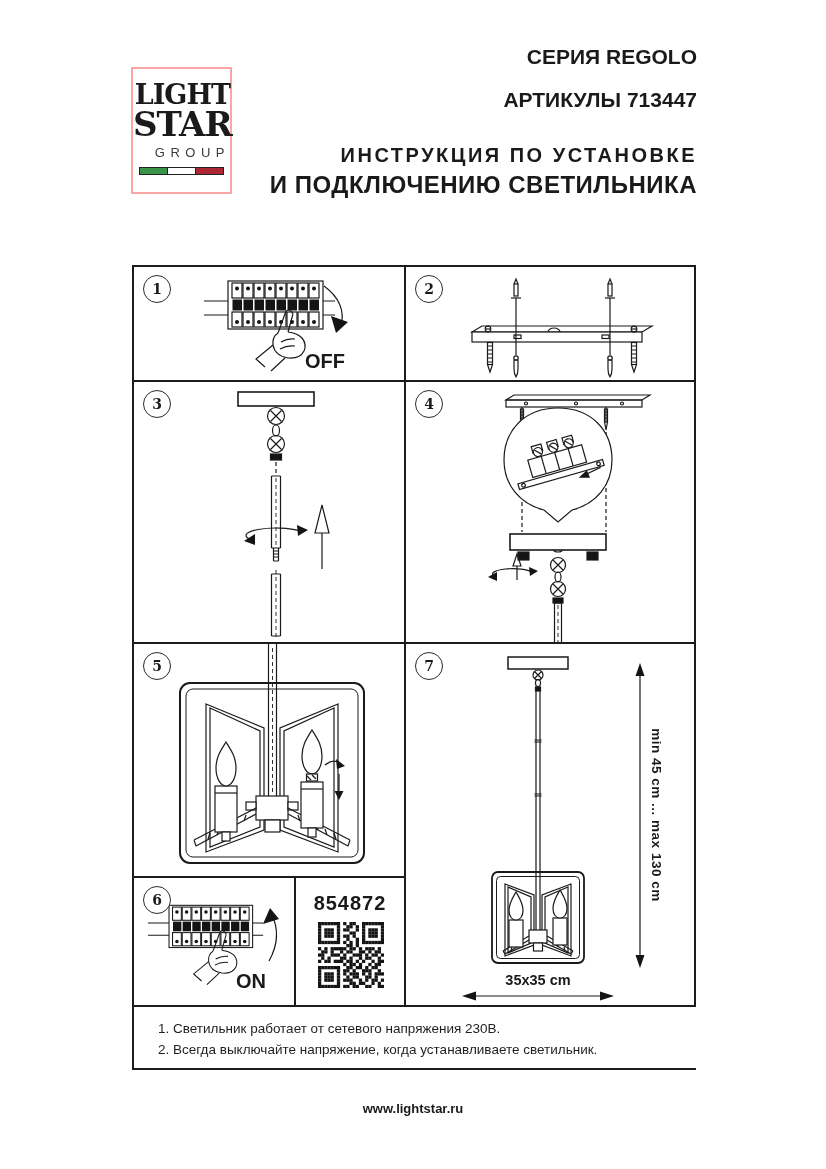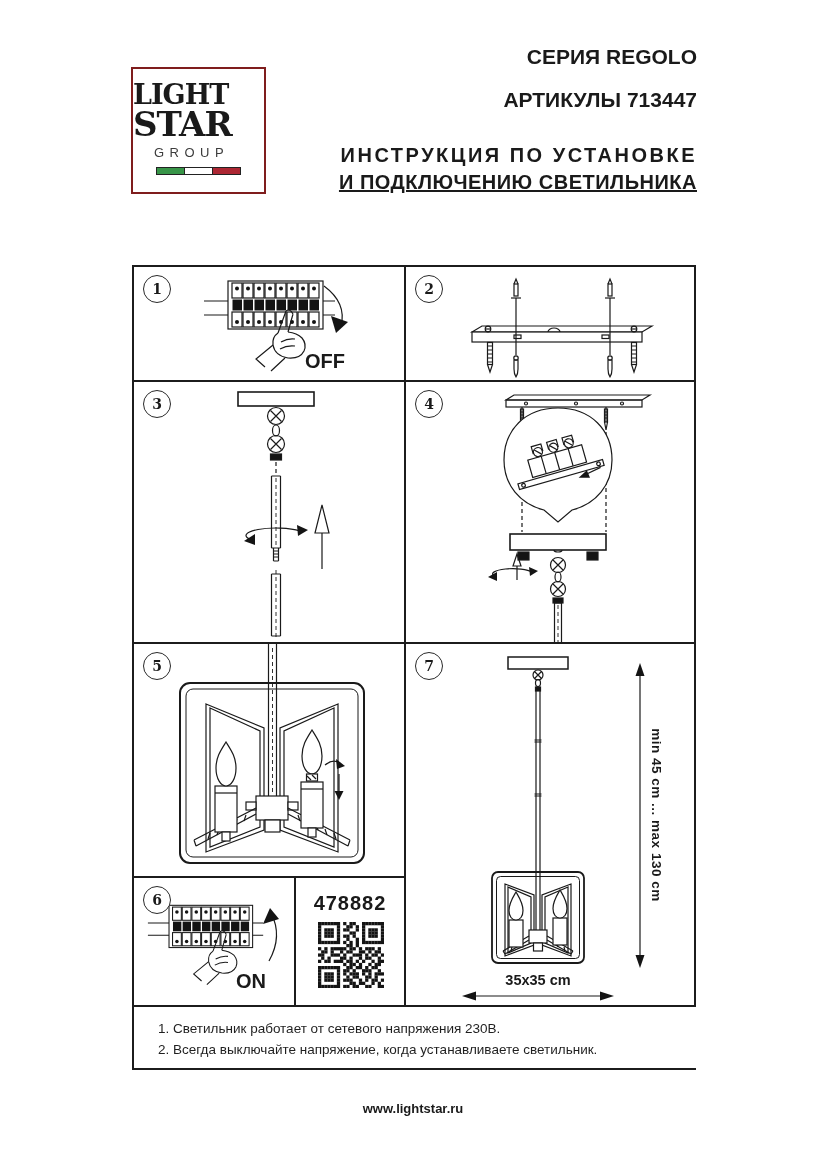--- a/index.html
+++ b/index.html
@@ -1,33 +1,33 @@
 <!DOCTYPE html>
 <html><head>
 <meta charset="utf-8">
 <style>
   html,body{margin:0;padding:0;background:#fff;}
   body{width:826px;height:1169px;position:relative;font-family:"Liberation Sans",sans-serif;color:#1a1a1a;overflow:hidden;}
   .abs{position:absolute;}
 
   
-  .logo-box{left:131px;top:67px;width:135px;height:127px;border:2px solid #7f1d1d;box-sizing:border-box;text-align:left;background:#fff;}
+  .logo-box{left:131px;top:67px;width:101px;height:127px;border:2px solid #fca5a5;box-sizing:border-box;text-align:right;background:#fff;}
   .logo-light{font-family:"DejaVu Serif",serif;font-weight:bold;font-size:27px;line-height:1;margin-top:12px;letter-spacing:-1px;}
   .logo-star{font-family:"DejaVu Serif",serif;font-weight:bold;font-size:34px;line-height:0.95;letter-spacing:-1px;}
   .logo-group{font-size:13px;letter-spacing:5.5px;color:#3c3c3c;margin-top:5px;padding-left:21px;}
   .logo-flag{display:flex;width:86px;height:8px;margin:7px auto 0;}
   .logo-flag span{flex:1;border:1px solid #222;box-sizing:border-box;}
   .logo-flag span + span{border-left:none;}
 
   
   .hdr{right:129px;text-align:right;font-weight:bold;white-space:nowrap;}
   .hdr-series{top:45px;font-size:21px;}
   .hdr-articles{top:88px;font-size:21px;}
   .hdr-t1{top:144px;font-size:20px;letter-spacing:2.5px;margin-left:40px;}
-  .hdr-t2{top:171px;font-size:20px;letter-spacing:0.5px;text-decoration:underline;}
+  .hdr-t2{top:171px;font-size:24px;letter-spacing:0.5px;}
 
   
   .table{left:132px;top:265px;width:564px;height:805px;border:2px solid #1c1c1c;box-sizing:border-box;background:#fff;}
   .cell{position:absolute;box-sizing:border-box;background:#fff;}
   .bR{border-right:2px solid #1c1c1c;}
   .bB{border-bottom:2px solid #1c1c1c;}
   .cell > svg{position:absolute;left:0;top:0;}
   .badge{position:absolute;left:9px;top:8px;width:26px;height:26px;border:1.6px solid #2a2a2a;border-radius:50%;
          display:flex;align-items:center;justify-content:center;
          font-family:"DejaVu Serif",serif;font-weight:bold;font-size:14px;background:#fff;}
@@ -375,21 +375,21 @@
       <g class="ink">
         <path d="M135 83 Q149 58 137 35"></path>
         <polygon points="136,30 129,46 145,41" fill="#141414" stroke="none"></polygon>
       </g>
       <text x="102" y="110" font-size="20" font-weight="bold">ON</text>
     </svg>
     <div class="badge">6</div>
   </div>
 
   <div class="cell bR bB" style="left:162px;top:611px;width:110px;height:129px;">
-    <div class="qr-num">478882</div>
+    <div class="qr-num">854872</div>
     <svg id="qr-svg" width="66" height="66" viewBox="0 0 66 66" style="position:absolute;left:22px;top:44px;">
         <rect x="0.00" y="0.00" width="3.26" height="3.26" fill="#141414"></rect>
         <rect x="3.14" y="0.00" width="3.26" height="3.26" fill="#141414"></rect>
         <rect x="6.29" y="0.00" width="3.26" height="3.26" fill="#141414"></rect>
         <rect x="9.43" y="0.00" width="3.26" height="3.26" fill="#141414"></rect>
         <rect x="12.57" y="0.00" width="3.26" height="3.26" fill="#141414"></rect>
         <rect x="15.71" y="0.00" width="3.26" height="3.26" fill="#141414"></rect>
         <rect x="18.86" y="0.00" width="3.26" height="3.26" fill="#141414"></rect>
         <rect x="25.14" y="0.00" width="3.26" height="3.26" fill="#141414"></rect>
         <rect x="31.43" y="0.00" width="3.26" height="3.26" fill="#141414"></rect>

